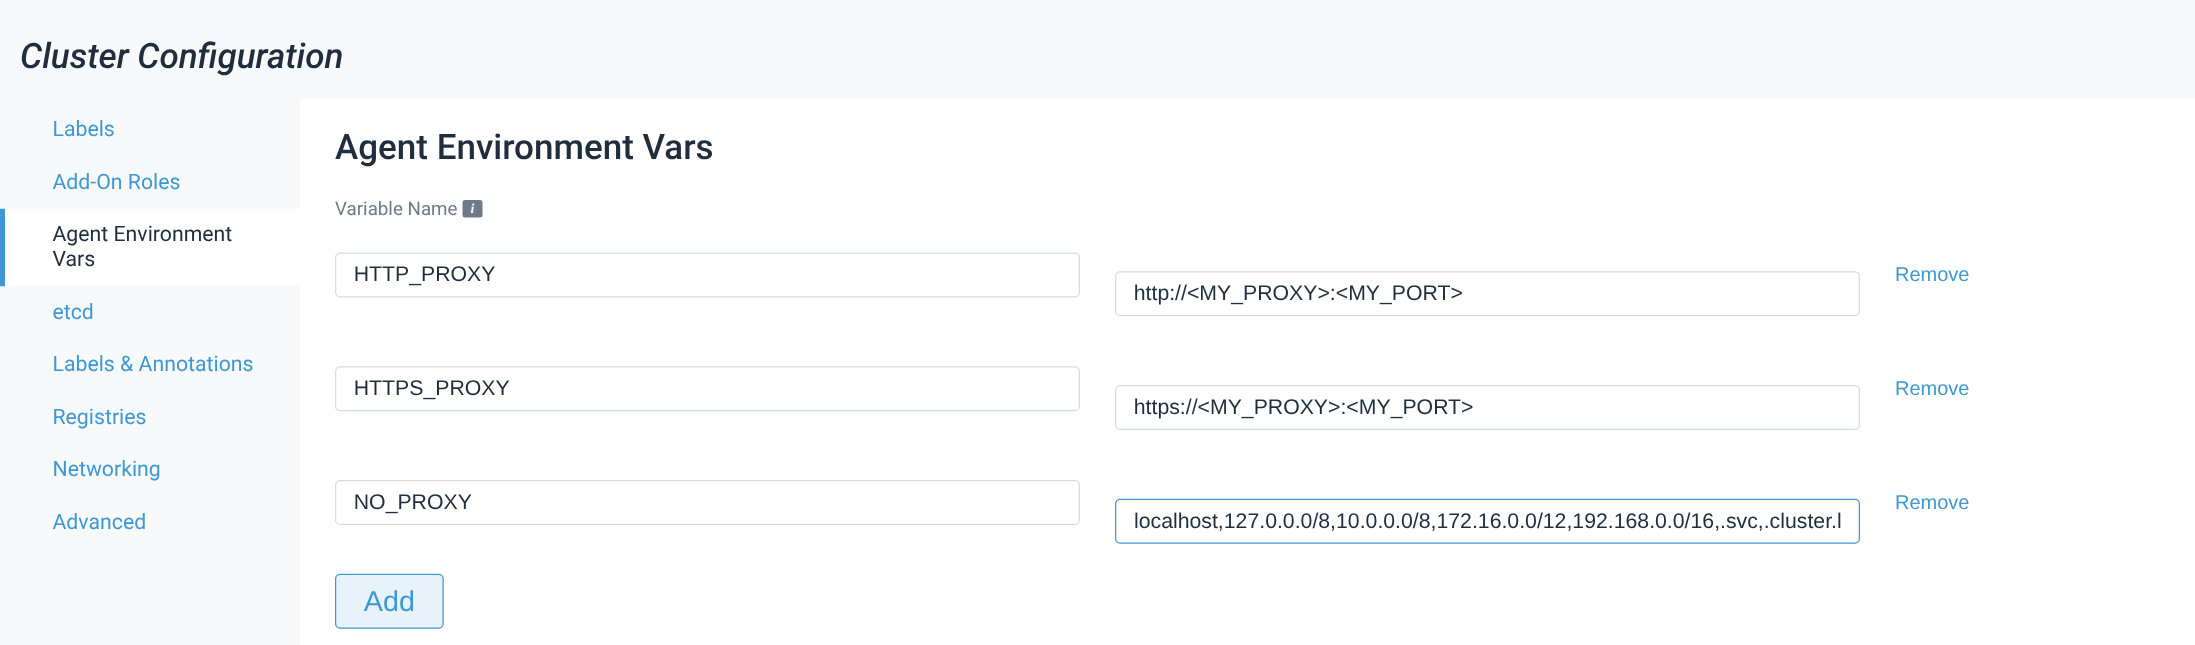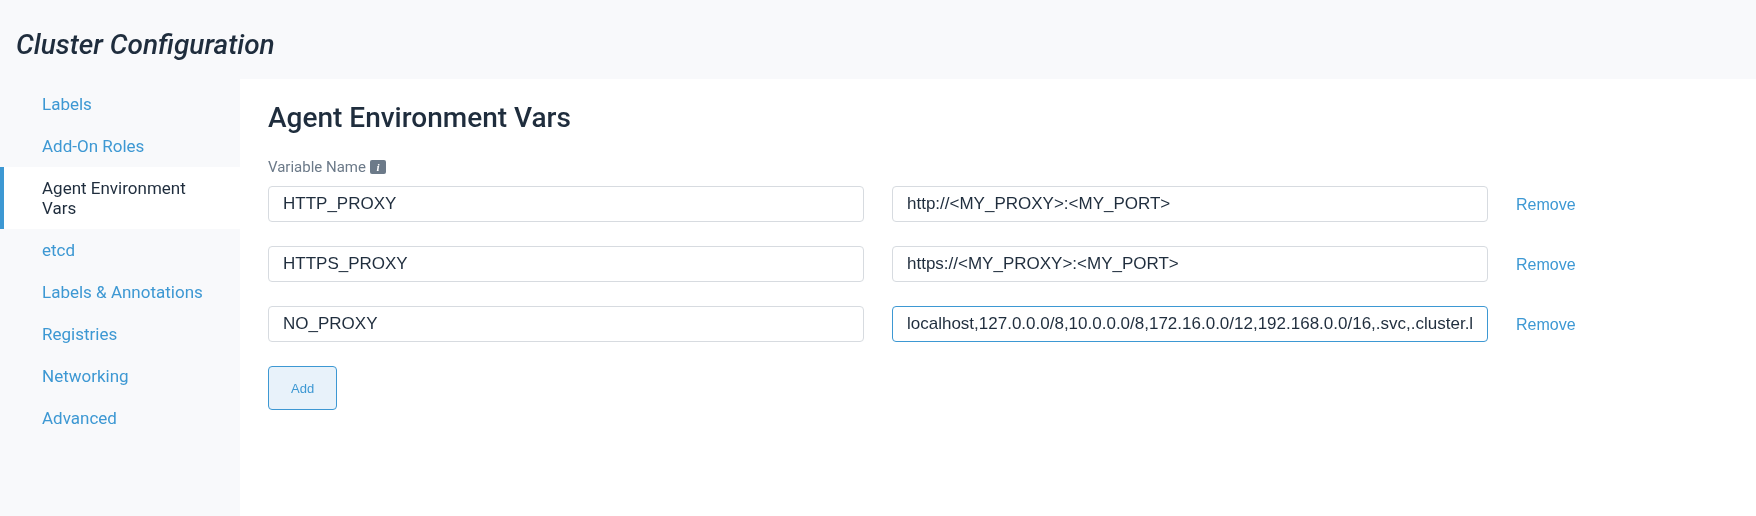--- a/index.html
+++ b/index.html
@@ -91,20 +91,21 @@
       display: flex;
       gap: 28px;
       align-items: center;
       margin-bottom: 24px;
     }
     .cell-name {
       flex: 0 0 596px;
     }
     .cell-value {
       flex: 0 0 596px;
+      margin-top: 31px;
     }
     .cell-action {
       flex: 0 0 auto;
     }
     .input {
       width: 100%;
       height: 36px;
       padding: 0 14px;
       border: 1px solid #d7dbe0;
       border-radius: 4px;
@@ -129,21 +130,21 @@
       gap: 12px;
       margin-top: 10px;
     }
     .btn {
       height: 44px;
       padding: 0 22px;
       border: 1px solid #3d98d3;
       border-radius: 4px;
       background: #fff;
       color: #3d98d3;
-      font-size: 13px;
+      font-size: 23px;
       cursor: pointer;
     }
     .btn.primary {
       background: #e8f2fa;
     }
   </style>
 </head>
 <body>
 
 <h1 class="page-title">Cluster Configuration</h1>

